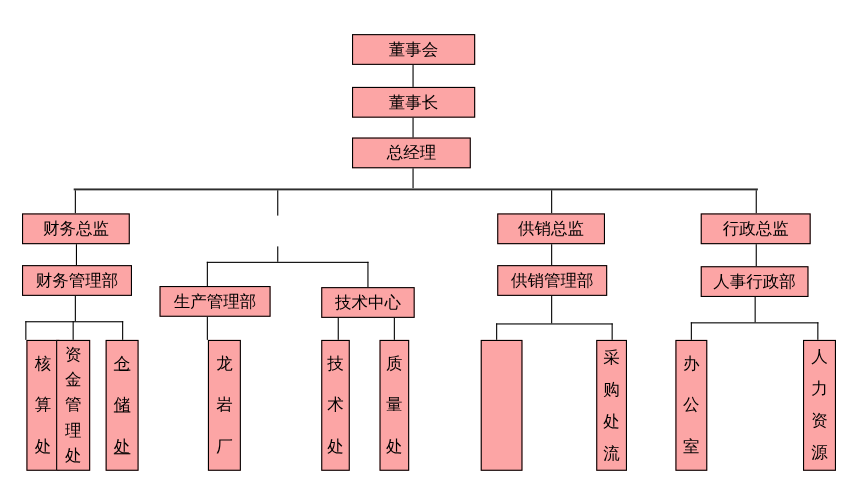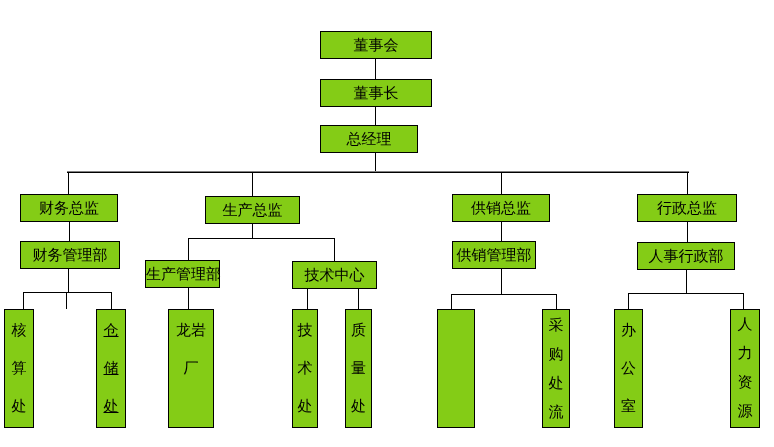--- a/index.html
+++ b/index.html
@@ -12,21 +12,21 @@
     position: relative;
     width: 774px;
     height: 447px;
     background: #ffffff;
     overflow: hidden;
   }
   .node {
     position: absolute;
     box-sizing: border-box;
     border: 1px solid #000000;
-    background: #84cc16;
+    background: #fca5a5;
     color: #000000;
     font-size: 15px;
     text-align: center;
   }
   .hbox {
     height: 28px;
     line-height: 26px;
     white-space: nowrap;
   }
   .vbox {
@@ -51,49 +51,48 @@
     box-shadow: 0 -1px 0 #808080;
   }
 </style>
 </head>
 <body>
 
 <div id="canvas">
 
   <div class="node hbox" style="left:320px; top:31px; width:112px;">董事会</div>
   <div class="node hbox" style="left:320px; top:79px; width:112px;">董事长</div>
-  <div class="node hbox" style="left:320px; top:125px; width:98px;">总经理</div>
+  <div class="node hbox" style="left:320px; top:125px; width:108px;">总经理</div>
 
   <div class="line line-v" style="left:375px; top:59px;  height:20px;"></div>
   <div class="line line-v" style="left:375px; top:107px; height:18px;"></div>
   <div class="line line-v" style="left:375px; top:153px; height:19px;"></div>
 
   <div class="line line-bus" style="left:67px; top:172px; width:622px;"></div>
   <div class="line line-v" style="left:68px;  top:173px; height:21px;"></div>
   <div class="line line-v" style="left:252px; top:173px; height:23px;"></div>
   <div class="line line-v" style="left:501px; top:173px; height:21px;"></div>
   <div class="line line-v" style="left:687px; top:173px; height:21px;"></div>
 
   <div class="node hbox" style="left:20px; top:194px; width:98px;">财务总监</div>
-  <div class="node hbox" style="left:205px; top:196px; width:95px;">生产总监</div>
   <div class="node hbox" style="left:452px; top:194px; width:98px;">供销总监</div>
   <div class="node hbox" style="left:637px; top:194px; width:100px;">行政总监</div>
 
   <div class="line line-v" style="left:69px;  top:222px; height:19px;"></div>
   <div class="line line-v" style="left:252px; top:224px; height:14px;"></div>
   <div class="line line-h" style="left:188px; top:238px; width:147px;"></div>
   <div class="line line-v" style="left:188px; top:238px; height:22px;"></div>
   <div class="line line-v" style="left:334px; top:238px; height:23px;"></div>
   <div class="line line-v" style="left:501px; top:222px; height:19px;"></div>
   <div class="line line-v" style="left:687px; top:222px; height:20px;"></div>
 
   <div class="node hbox" style="left:20px; top:241px; width:100px;">财务管理部</div>
-  <div class="node hbox" style="left:145px; top:260px; width:75px;">生产管理部</div>
+  <div class="node hbox" style="left:145px; top:260px; width:101px;">生产管理部</div>
   <div class="node hbox" style="left:292px; top:261px; width:85px;">技术中心</div>
-  <div class="node hbox" style="left:452px; top:241px; width:84px;">供销管理部</div>
+  <div class="node hbox" style="left:452px; top:241px; width:100px;">供销管理部</div>
   <div class="node hbox" style="left:637px; top:242px; width:98px;">人事行政部</div>
 
   <div class="line line-v" style="left:68px; top:269px; height:23px;"></div>
   <div class="line line-h" style="left:23px; top:292px; width:89px;"></div>
   <div class="line line-v" style="left:23px;  top:292px; height:17px;"></div>
   <div class="line line-v" style="left:66px;  top:292px; height:17px;"></div>
   <div class="line line-v" style="left:111px; top:292px; height:17px;"></div>
 
   <div class="line line-v" style="left:188px; top:288px; height:21px;"></div>
 
@@ -103,23 +102,24 @@
   <div class="line line-v" style="left:501px; top:269px; height:25px;"></div>
   <div class="line line-h" style="left:451px; top:294px; width:106px;"></div>
   <div class="line line-v" style="left:451px; top:294px; height:15px;"></div>
   <div class="line line-v" style="left:556px; top:294px; height:15px;"></div>
 
   <div class="line line-v" style="left:686px; top:270px; height:23px;"></div>
   <div class="line line-h" style="left:628px; top:293px; width:116px;"></div>
   <div class="line line-v" style="left:628px; top:293px; height:16px;"></div>
   <div class="line line-v" style="left:743px; top:293px; height:16px;"></div>
 
-  <div class="node vbox v3" style="left:4px; top:309px; width:30px;">核算处</div>
+  <div class="node vbox v3" style="left:24px; top:309px; width:30px;">核算处</div>
+  <div class="node vbox v5" style="left:51px; top:309px; width:31px;">资金管理处</div>
   <div class="node vbox v3" style="left:96px; top:309px; width:30px;text-decoration:underline;">仓储处</div>
-  <div class="node vbox v3" style="left:168px; top:309px; width:46px;">龙岩厂</div>
+  <div class="node vbox v3" style="left:189px; top:309px; width:30px;">龙岩厂</div>
   <div class="node vbox v3" style="left:292px; top:309px; width:26px;">技术处</div>
   <div class="node vbox v3" style="left:345px; top:309px; width:27px;">质量处</div>
   <div class="node vbox v3" style="left:437px; top:309px; width:28px;padding-left:36px;">业务处</div>
   <div class="node vbox v4" style="left:542px; top:309px; width:28px;">采购处流</div>
   <div class="node vbox v3" style="left:614px; top:309px; width:29px;">办公室</div>
   <div class="node vbox v4" style="left:730px; top:309px; width:30px;font-family:Liberation Mono, monospace;">人力资源</div>
 
 </div>
 
 </body></html>

